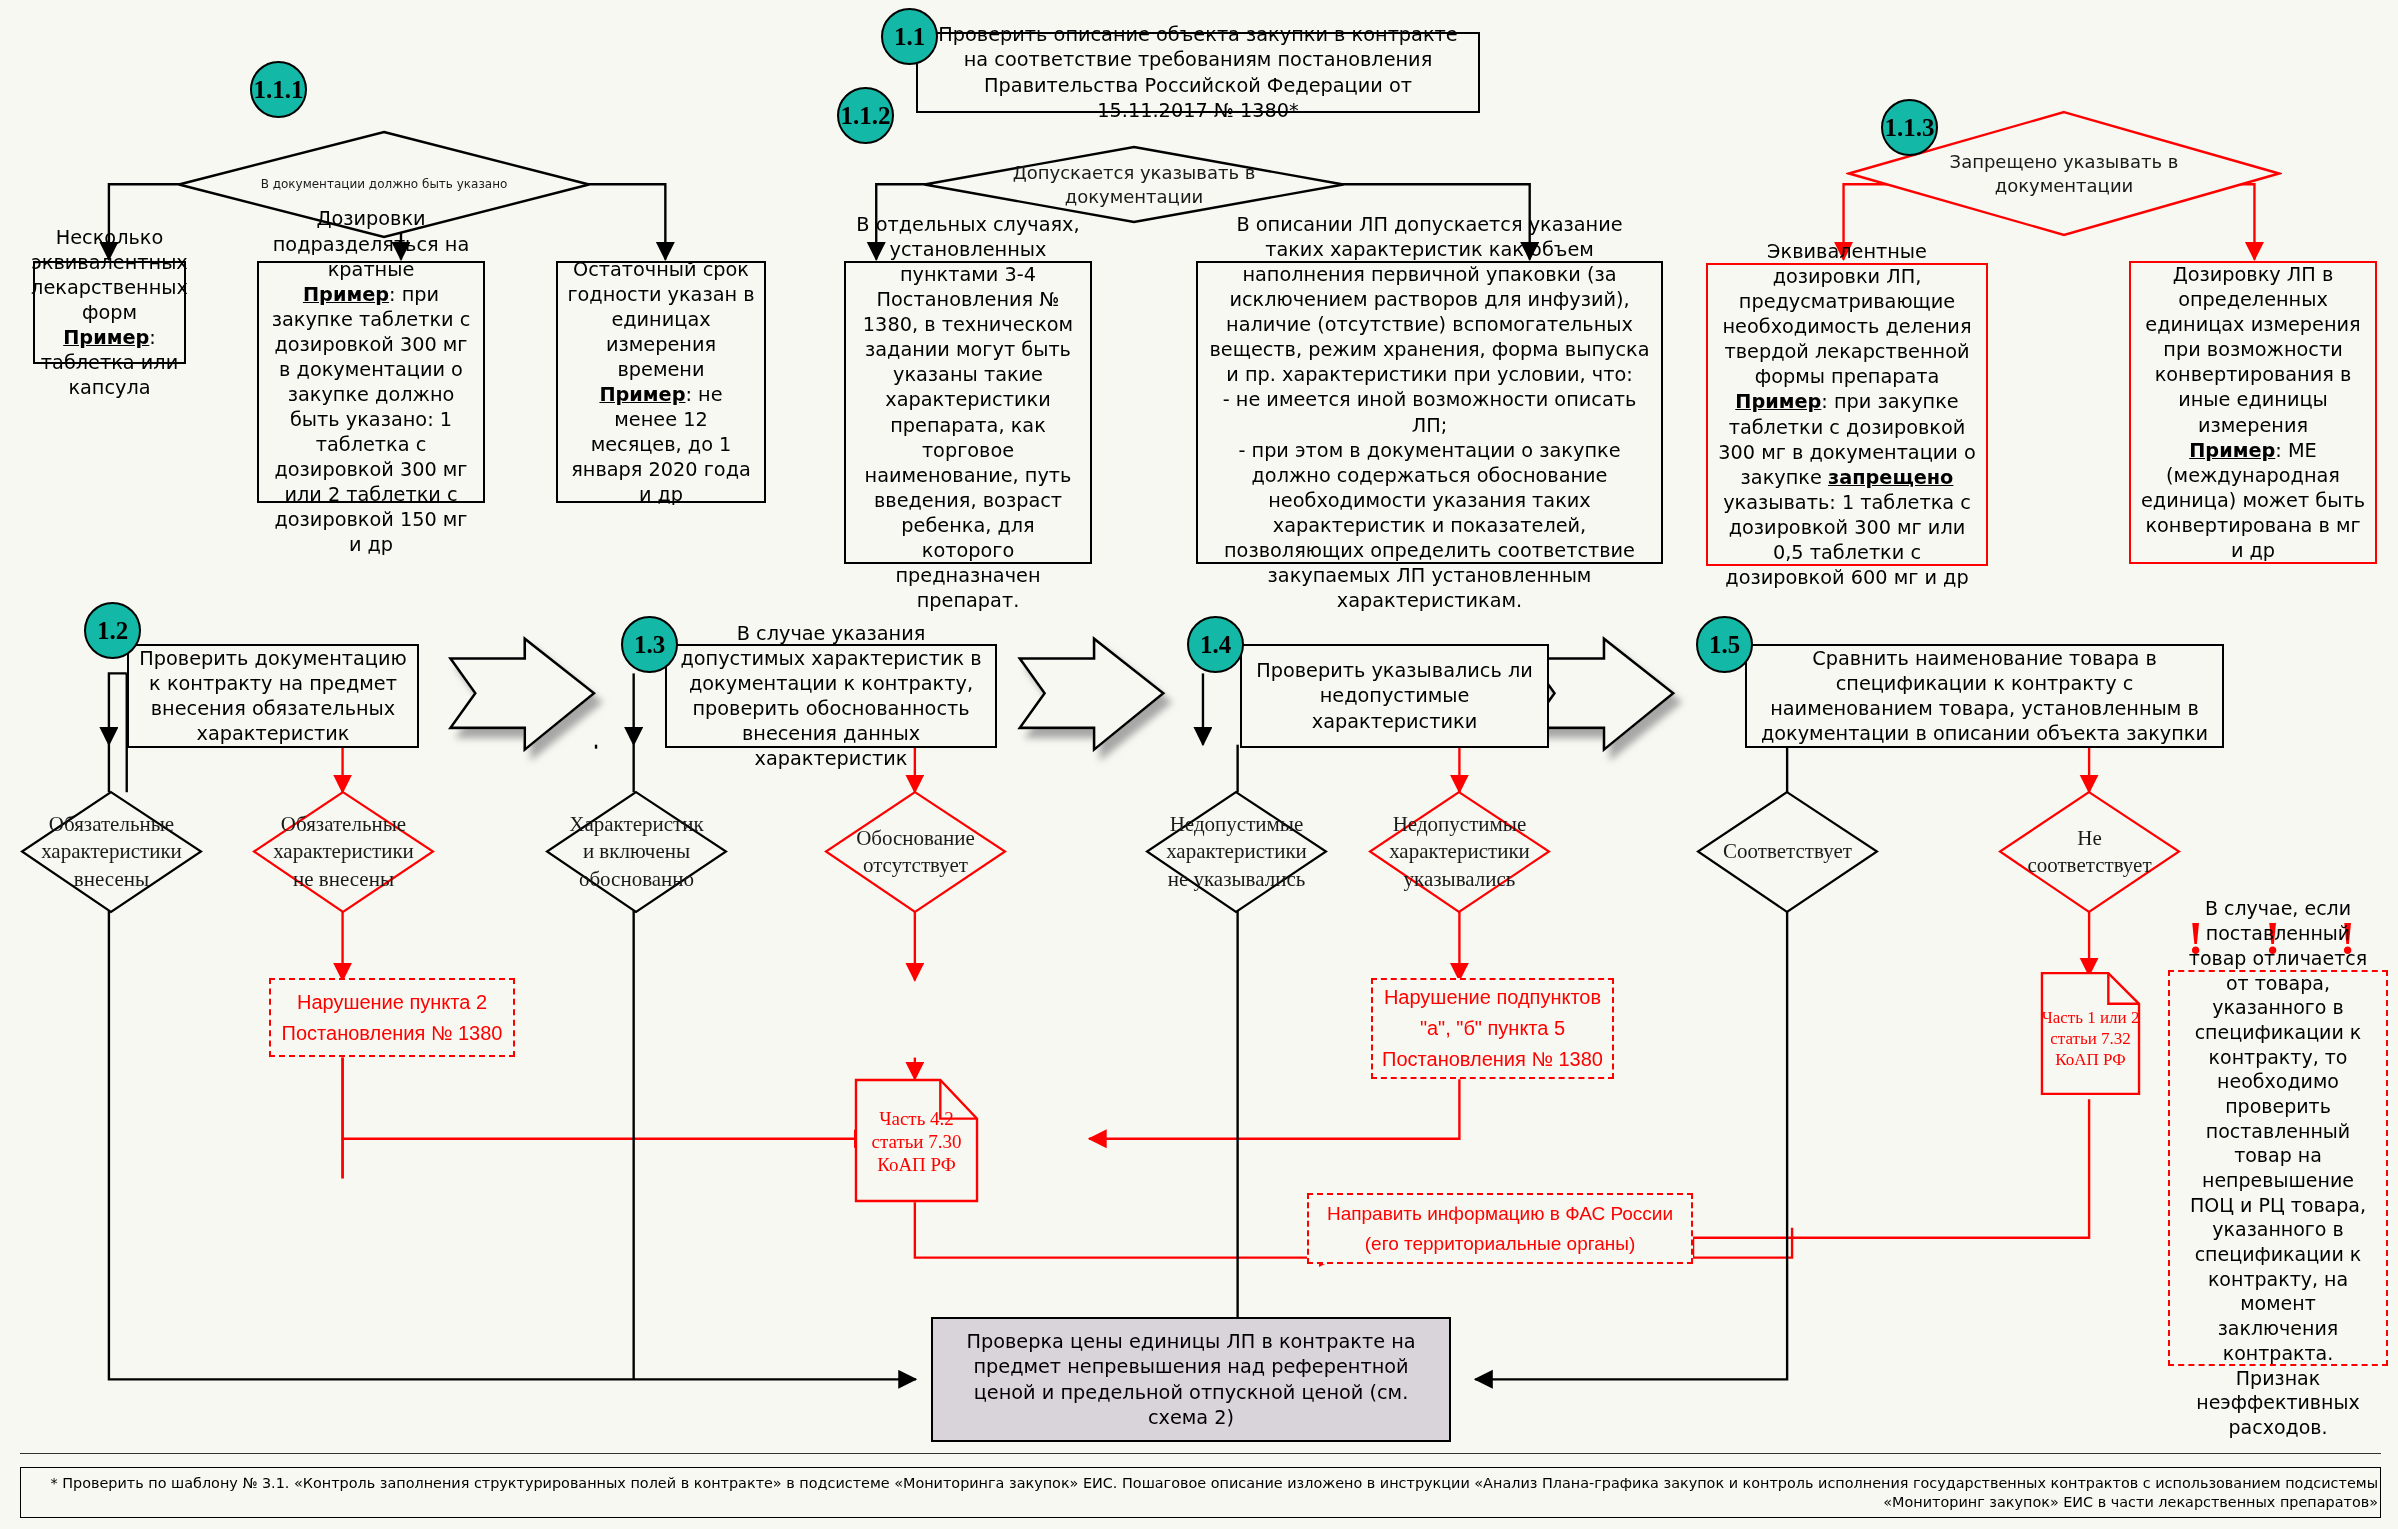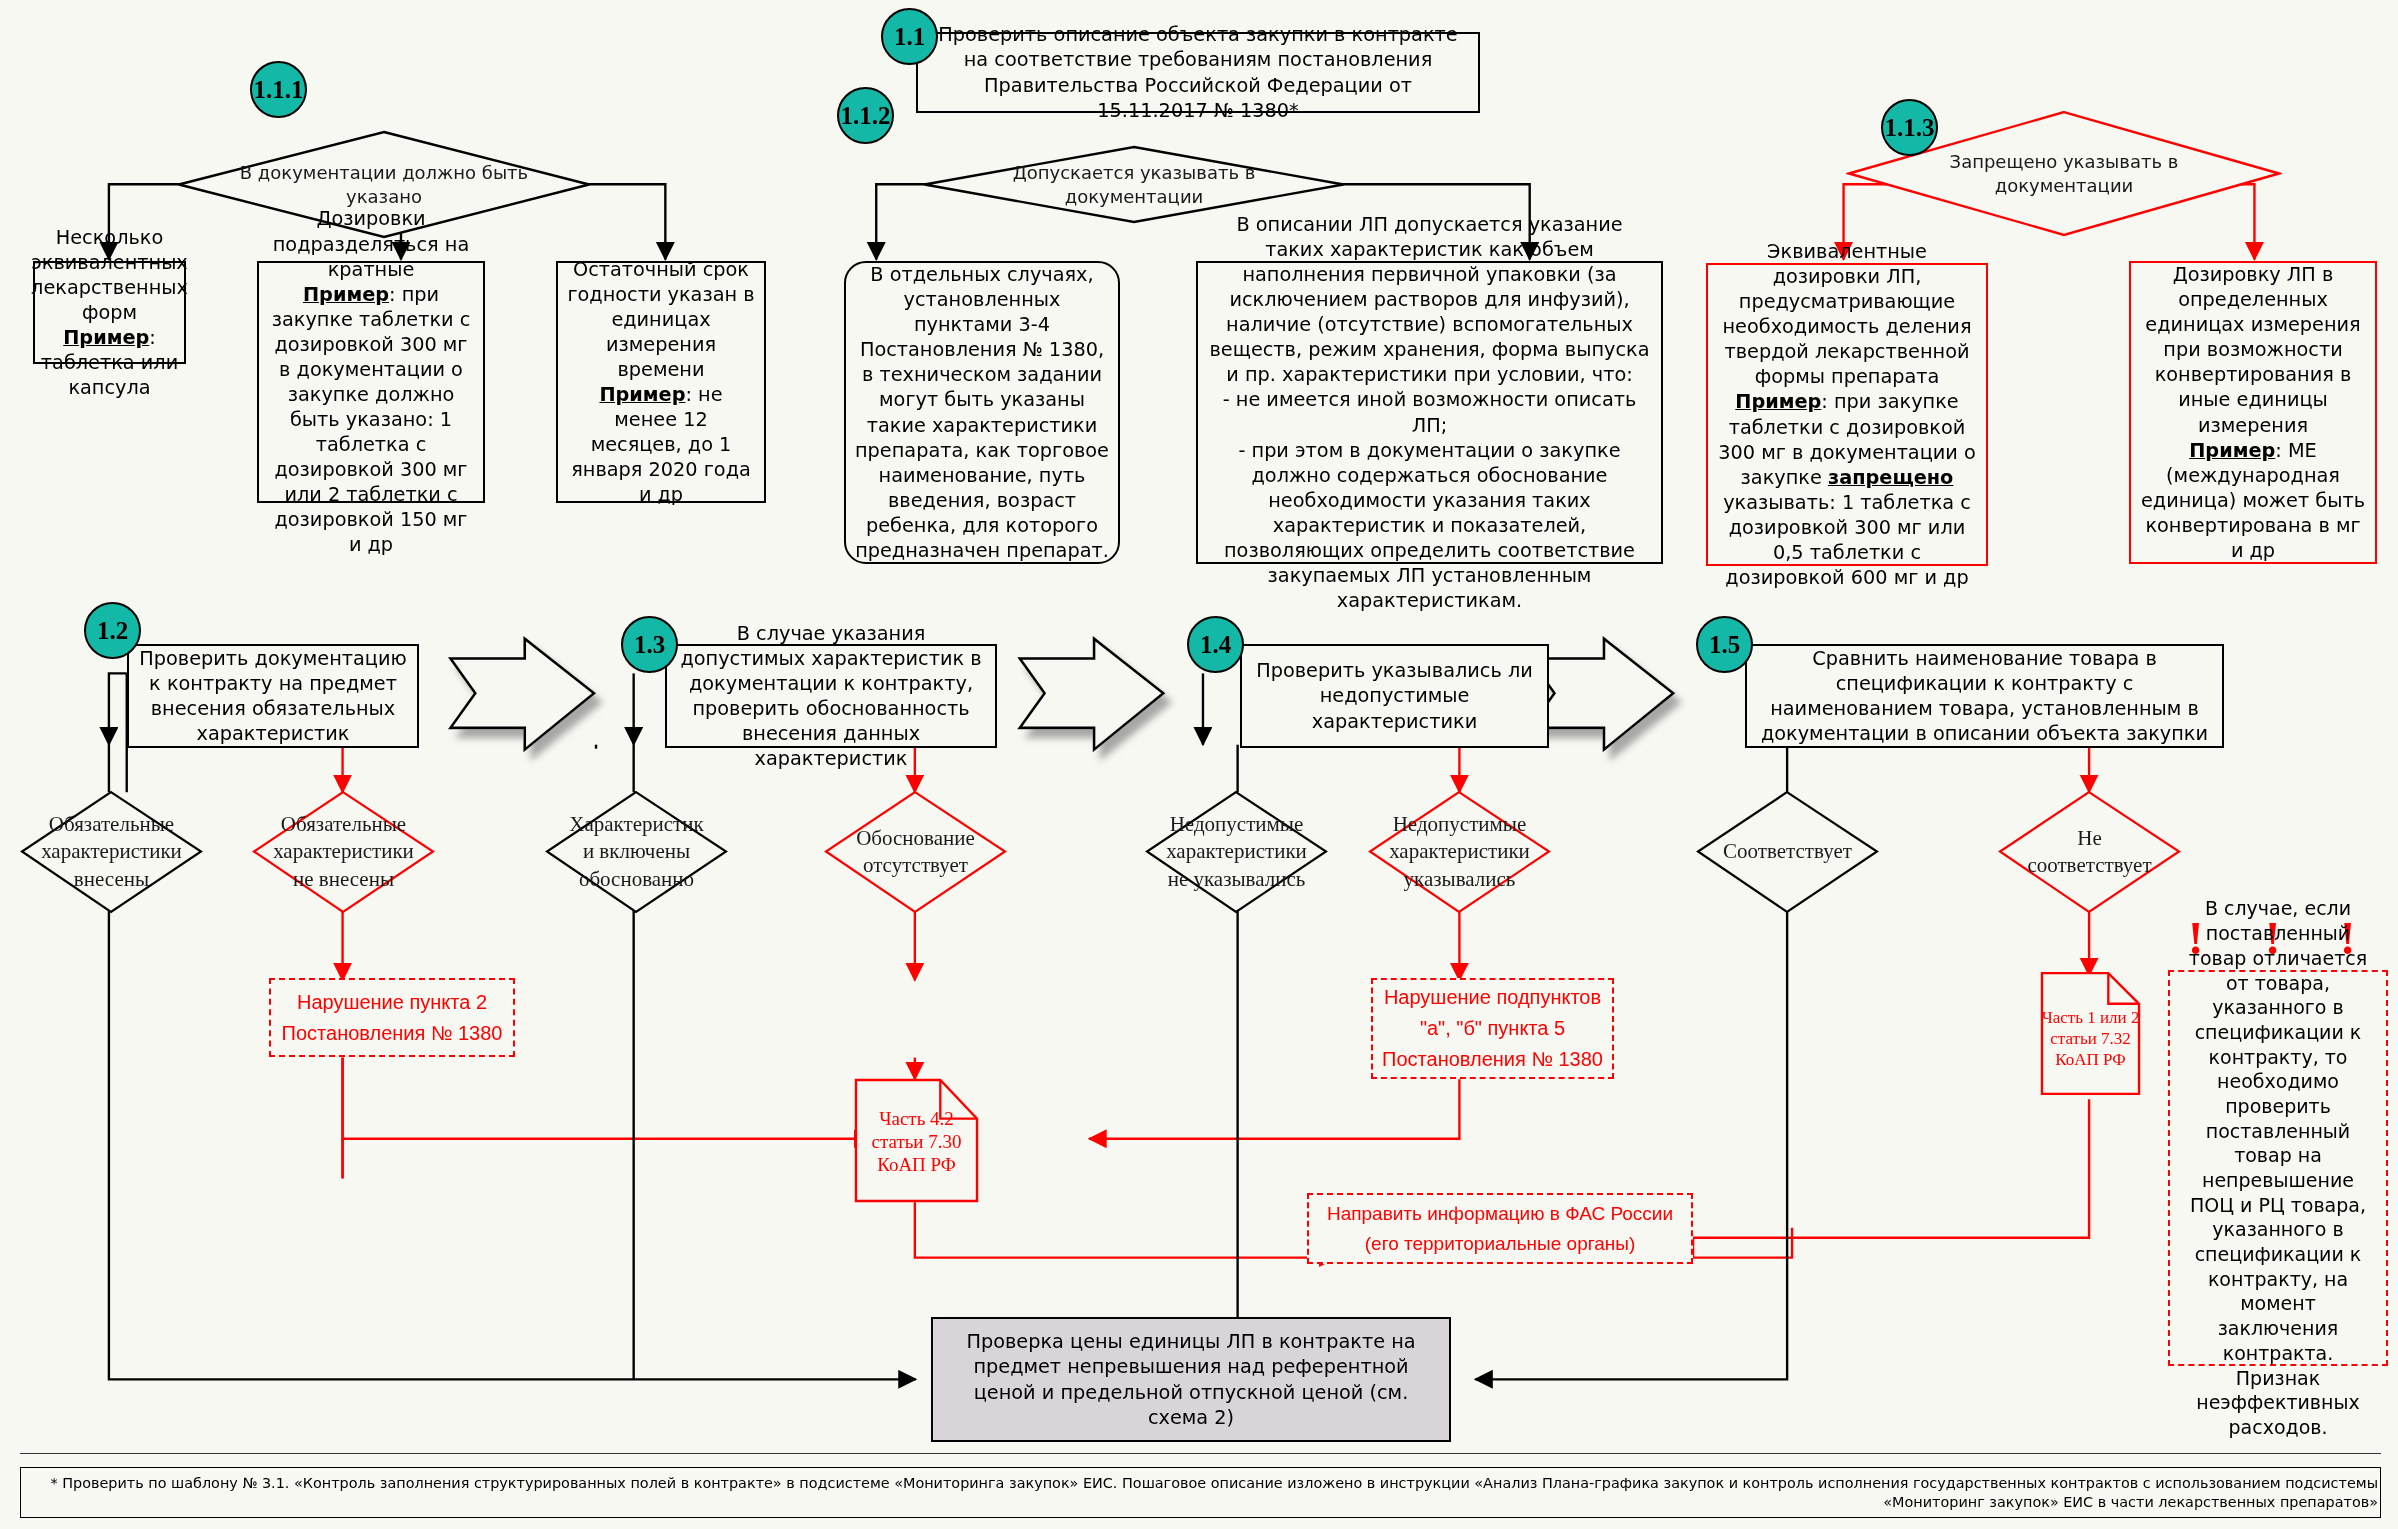--- a/index.html
+++ b/index.html
@@ -137,21 +137,21 @@
   <div class="tag" style="left:881px;top:8px;">1.1</div>
   <div class="node rect" style="left:916px;top:32px;width:564px;height:81px;">
     <span>Проверить описание объекта закупки в контракте на соответствие требованиям постановления Правительства Российской Федерации от 15.11.2017 № 1380*</span>
   </div>
 
   <div class="tag" style="left:250px;top:61px;">1.1.1</div>
   <div class="dia" style="left:176px;top:129px;width:416px;height:111px;">
     <svg width="416" height="111" viewBox="0 0 420 112">
         <polygon points="210,3 417,56 210,109 3,56" fill="#f7f8f1" stroke="#000" stroke-width="2.4"></polygon>
       </svg>
-    <div class="dlab" style="font-family:'DejaVu Sans',sans-serif;font-size:18px;">В документации должно быть указано</div>
+    <div class="dlab" style="font-family:'DejaVu Sans',sans-serif;font-size:12px;">В документации должно быть указано</div>
   </div>
 
   <div class="tag" style="left:837px;top:87px;">1.1.2</div>
   <div class="dia" style="left:921px;top:144px;width:426px;height:81px;">
     <svg width="426" height="81" viewBox="0 0 430 82">
         <polygon points="215,3 427,41 215,79 3,41" fill="#f7f8f1" stroke="#000" stroke-width="2.4"></polygon>
       </svg>
     <div class="dlab" style="font-family:'DejaVu Sans',sans-serif;font-size:18px;">Допускается указывать в документации</div>
   </div>
 
@@ -177,21 +177,21 @@
     </span>
   </div>
 
   <div class="node rect" style="left:556px;top:261px;width:210px;height:242px;">
     <span>
       <span>Остаточный срок годности указан в единицах измерения времени</span><br>
       <b class="u">Пример</b><span>: не менее 12 месяцев, до 1 января 2020 года и др</span>
     </span>
   </div>
 
-  <div class="node rect" style="left:844px;top:261px;width:276px;height:303px;border-radius:22px;">
+  <div class="node rect" style="left:844px;top:261px;width:248px;height:303px;">
     <span>В отдельных случаях, установленных пунктами 3-4 Постановления № 1380, в техническом задании могут быть указаны такие характеристики препарата, как торговое наименование, путь введения, возраст ребенка, для которого предназначен препарат.</span>
   </div>
 
   <div class="node rect" style="left:1196px;top:261px;width:467px;height:303px;">
     <span style="white-space:pre-line;">В описании ЛП допускается указание таких характеристик как объем наполнения первичной упаковки (за исключением растворов для инфузий), наличие (отсутствие) вспомогательных веществ, режим хранения, форма выпуска и пр. характеристики при условии, что:
 - не имеется иной возможности описать ЛП;
 - при этом в документации о закупке должно содержаться обоснование необходимости указания таких характеристик и показателей, позволяющих определить соответствие закупаемых ЛП установленным характеристикам.</span>
   </div>
 
   <div class="node rect red" style="left:1706px;top:263px;width:282px;height:303px;">

